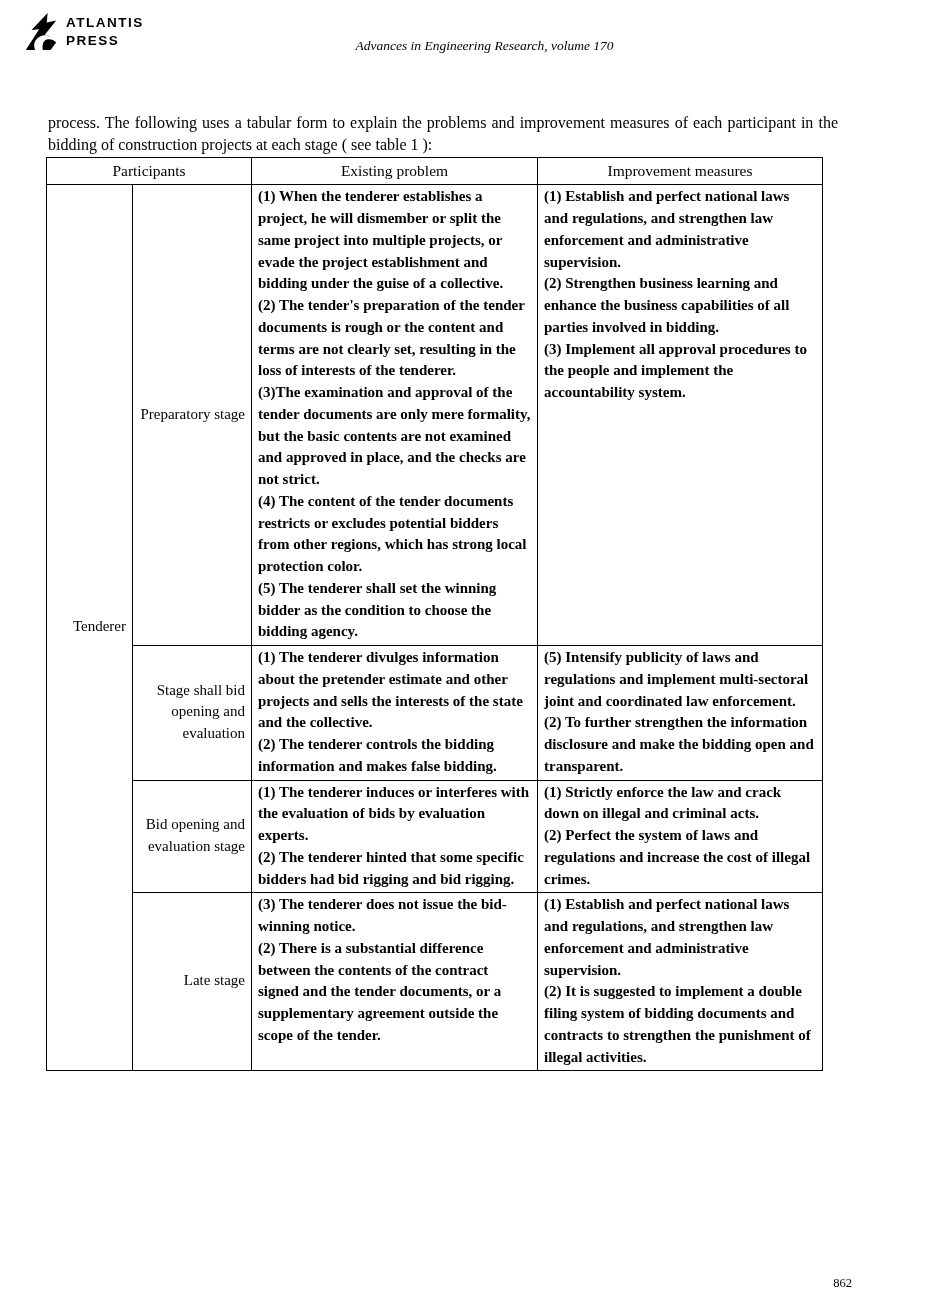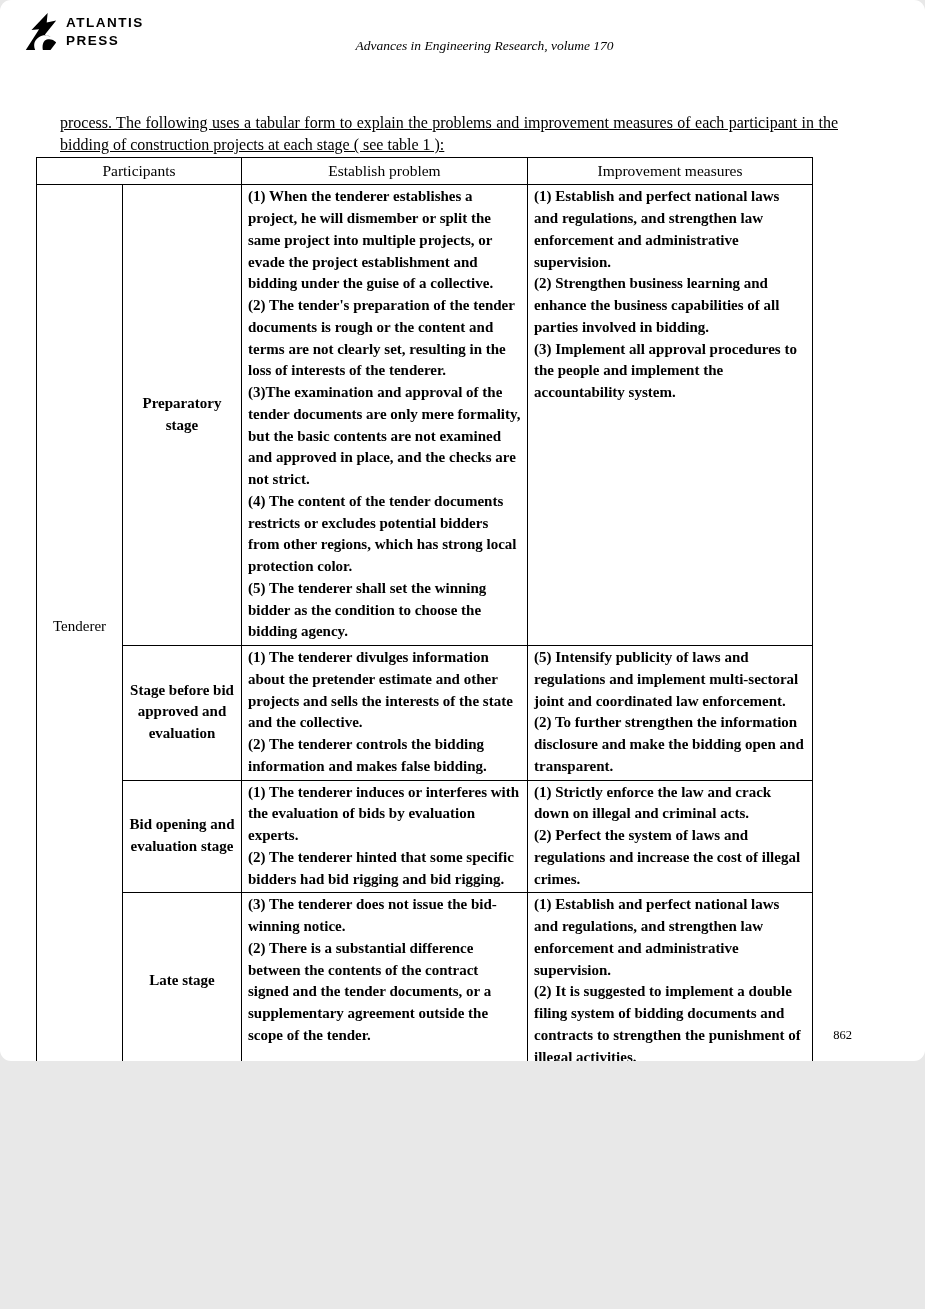--- a/index.html
+++ b/index.html
@@ -1,26 +1,25 @@
 <!DOCTYPE html>
 <html><head>
 <meta charset="utf-8">
 <style>
   html, body { margin: 0; padding: 0; background: #e8e8e8; }
   .page {
     position: relative;
     width: 925px;
-    height: 1061px;
+    height: 1309px;
     margin: 0 auto;
     background: #ffffff;
     color: #000000;
     font-family: "Liberation Serif", "DejaVu Serif", serif;
     overflow: hidden;
     box-sizing: border-box;
-    border-radius: 11px;
   }
 
   
   .page-header { position: relative; height: 112px; }
   .logo {
     position: absolute;
     top: 12px; left: 22px;
     display: flex;
     align-items: center;
     gap: 6px;
@@ -39,62 +38,60 @@
     position: absolute;
     top: 38px; left: 0; right: 0;
     text-align: center;
     font-style: italic;
     font-size: 13.5px;
     padding-left: 44px;
   }
 
   
   .intro {
-    margin: 0 87px 0 60px;
+    margin: 0 87px 0 48px;
     font-size: 16px;
     line-height: 1.4;
     text-align: justify;
-    text-decoration: underline;
   }
   .caption {
     text-align: center;
     font-size: 15.5px;
     margin: 2px 0 3px 0;
     white-space: pre-wrap;
   }
 
   
   table.ppm {
     border-collapse: collapse;
-    margin-left: 36px;
+    margin-left: 46px;
     width: 776px;
     table-layout: fixed;
     font-size: 15px;
     line-height: 1.45;
   }
   table.ppm th, table.ppm td {
     border: 1px solid #000;
     padding: 1px 6px 2px 6px;
     box-sizing: border-box;
   }
   table.ppm th {
     font-weight: normal;
     text-align: center;
     font-size: 15.5px;
     padding: 2px 4px;
   }
   td.participant {
     vertical-align: middle;
-    text-align: center;
+    text-align: right;
     padding-left: 10px;
   }
   td.stage {
     vertical-align: middle;
-    text-align: center;
-    font-weight: bold;
+    text-align: right;
   }
   td.text {
     vertical-align: top;
     white-space: pre-line;
     text-align: left;
     font-weight: bold;
   }
 
   
   .page-footer {
@@ -133,39 +130,39 @@
     <table class="ppm">
       <colgroup>
         <col style="width:86px">
         <col style="width:119px">
         <col style="width:286px">
         <col style="width:285px">
       </colgroup>
       <thead>
         <tr>
           <th colspan="2">Participants</th>
-          <th>Establish problem</th>
+          <th>Existing problem</th>
           <th>Improvement measures</th>
         </tr>
       </thead>
       <tbody>
         <tr>
           <td class="participant" rowspan="4">Tenderer</td>
           <td class="stage">Preparatory stage</td>
           <td class="text">(1) When the tenderer establishes a project, he will dismember or split the same project into multiple projects, or evade the project establishment and bidding under the guise of a collective.
 (2) The tender's preparation of the tender documents is rough or the content and terms are not clearly set, resulting in the loss of interests of the tenderer.
 (3)The examination and approval of the tender documents are only mere formality, but the basic contents are not examined and approved in place, and the checks are not strict.
 (4) The content of the tender documents restricts or excludes potential bidders from other regions, which has strong local protection color.
 (5) The tenderer shall set the winning bidder as the condition to choose the bidding agency.</td>
           <td class="text">(1) Establish and perfect national laws and regulations, and strengthen law enforcement and administrative supervision.
 (2) Strengthen business learning and enhance the business capabilities of all parties involved in bidding.
 (3) Implement all approval procedures to the people and implement the accountability system.</td>
         </tr>
         <tr>
-          <td class="stage">Stage before bid approved and evaluation</td>
+          <td class="stage">Stage shall bid opening and evaluation</td>
           <td class="text">(1) The tenderer divulges information about the pretender estimate and other projects and sells the interests of the state and the collective.
 (2) The tenderer controls the bidding information and makes false bidding.</td>
           <td class="text">(5) Intensify publicity of laws and regulations and implement multi-sectoral joint and coordinated law enforcement.
 (2) To further strengthen the information disclosure and make the bidding open and transparent.</td>
         </tr>
         <tr>
           <td class="stage">Bid opening and evaluation stage</td>
           <td class="text">(1) The tenderer induces or interferes with the evaluation of bids by evaluation experts.
 (2) The tenderer hinted that some specific bidders had bid rigging and bid rigging.</td>
           <td class="text">(1) Strictly enforce the law and crack down on illegal and criminal acts.

